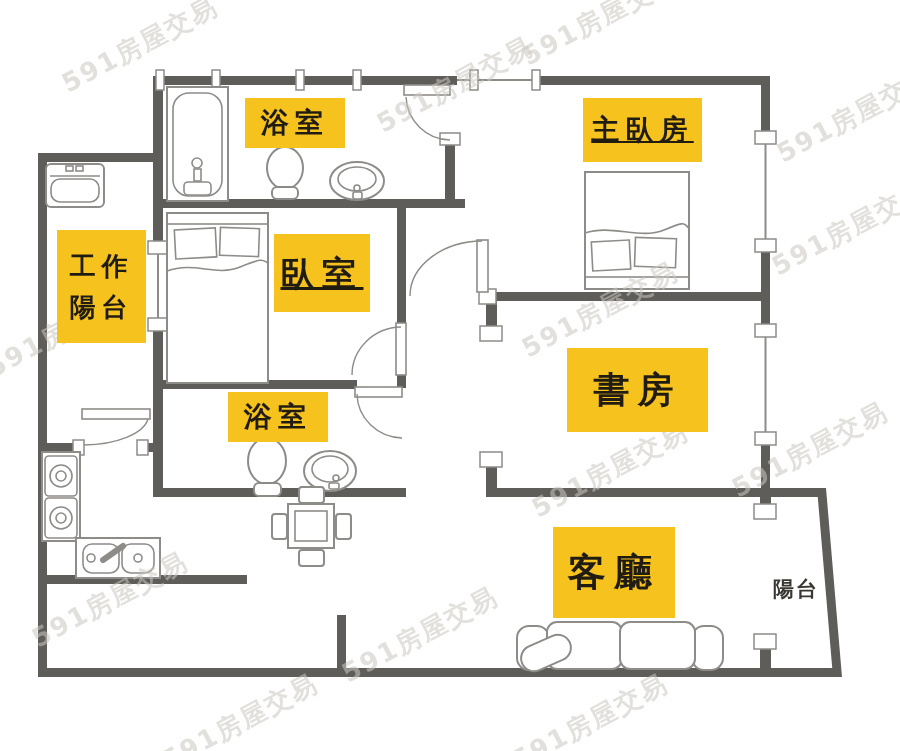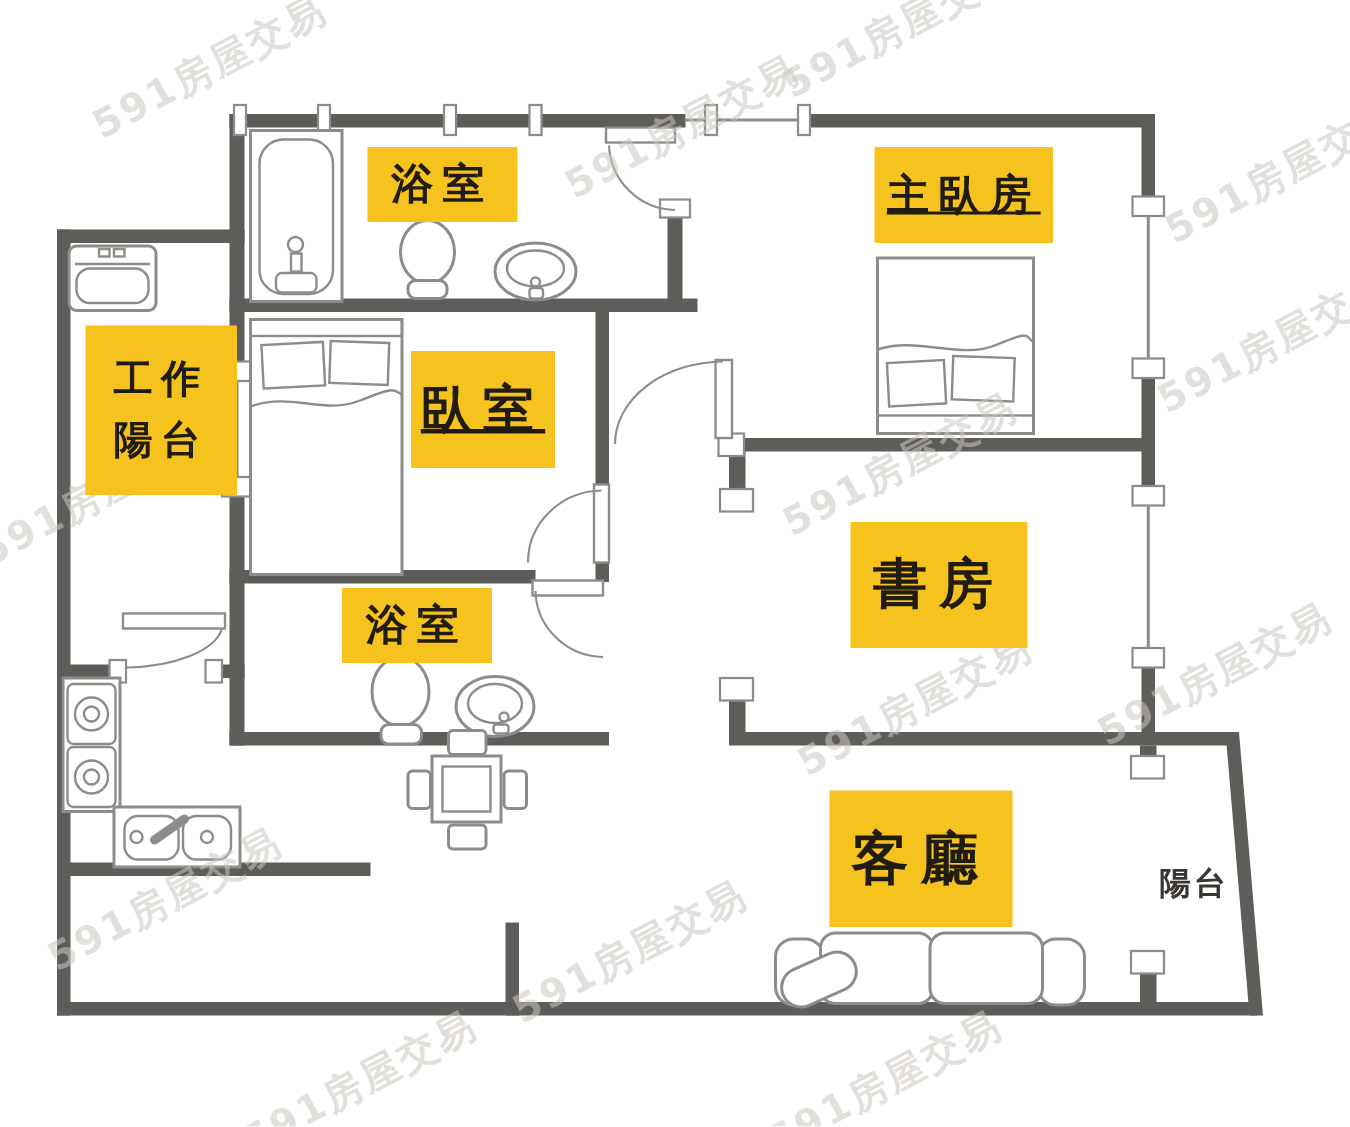--- a/index.html
+++ b/index.html
@@ -236,21 +236,21 @@
       <div class="wm" style="left: 110px; top: 600px;">591房屋交易</div>
       <div class="wm" style="left: 420px; top: 635px;">591房屋交易</div>
       <div class="wm" style="left: 610px; top: 470px;">591房屋交易</div>
       <div class="wm" style="left: 810px; top: 450px;">591房屋交易</div>
       <div class="wm" style="left: 590px; top: 722px;">591房屋交易</div>
       <div class="wm" style="left: 240px; top: 722px;">591房屋交易</div>
     </div>
   <div id="labels-layer">
       <div class="room-label" style="left: 245px; top: 98px; width: 100px; height: 50px; font-size: 28px;">浴室</div>
       <div class="room-label" style="left: 583px; top: 98px; width: 119px; height: 64px; font-size: 28px; text-decoration: underline;">主臥房</div>
-      <div class="room-label" style="left: 57px; top: 217px; width: 101px; height: 113px; font-size: 26px;">工作
+      <div class="room-label" style="left: 57px; top: 230px; width: 89px; height: 113px; font-size: 26px;">工作
 陽台</div>
       <div class="room-label" style="left: 274px; top: 234px; width: 96px; height: 78px; font-size: 34px; text-decoration: underline;">臥室</div>
-      <div class="room-label" style="left: 567px; top: 348px; width: 118px; height: 84px; font-size: 36px;">書房</div>
+      <div class="room-label" style="left: 567px; top: 348px; width: 141px; height: 84px; font-size: 36px;">書房</div>
       <div class="room-label" style="left: 228px; top: 392px; width: 100px; height: 50px; font-size: 28px;">浴室</div>
       <div class="room-label" style="left: 553px; top: 527px; width: 122px; height: 91px; font-size: 38px; text-align: center;">客廳</div>
       <div class="plain-label" style="left: 773px; top: 575px; font-size: 21px;">陽台</div>
     </div>
 </div>
 
 </body></html>

